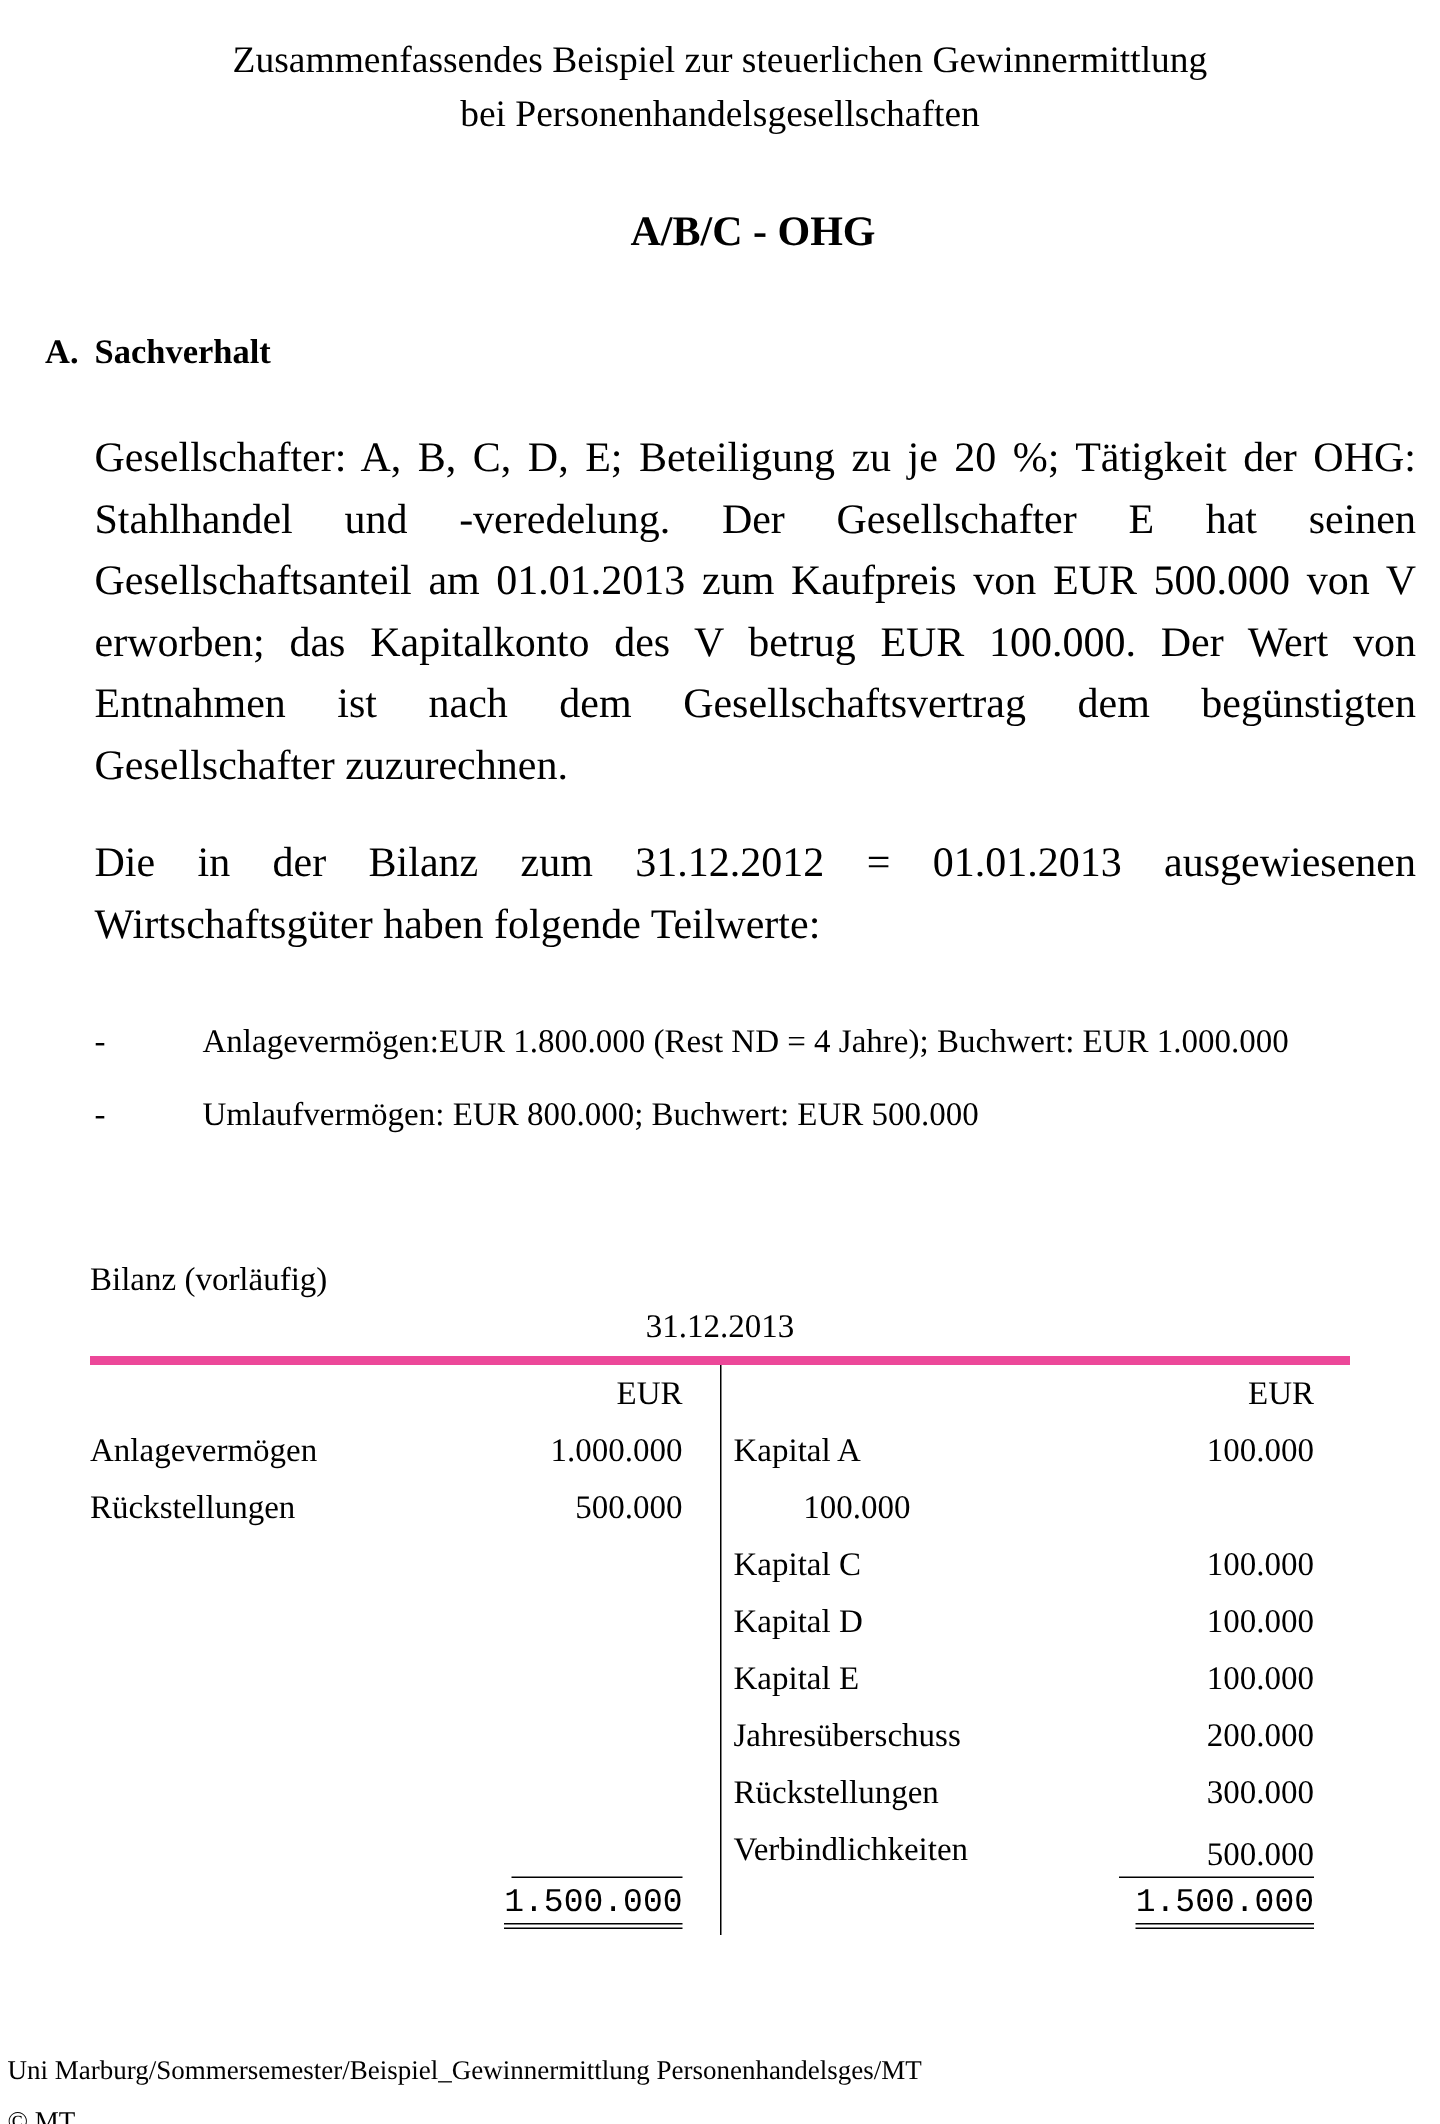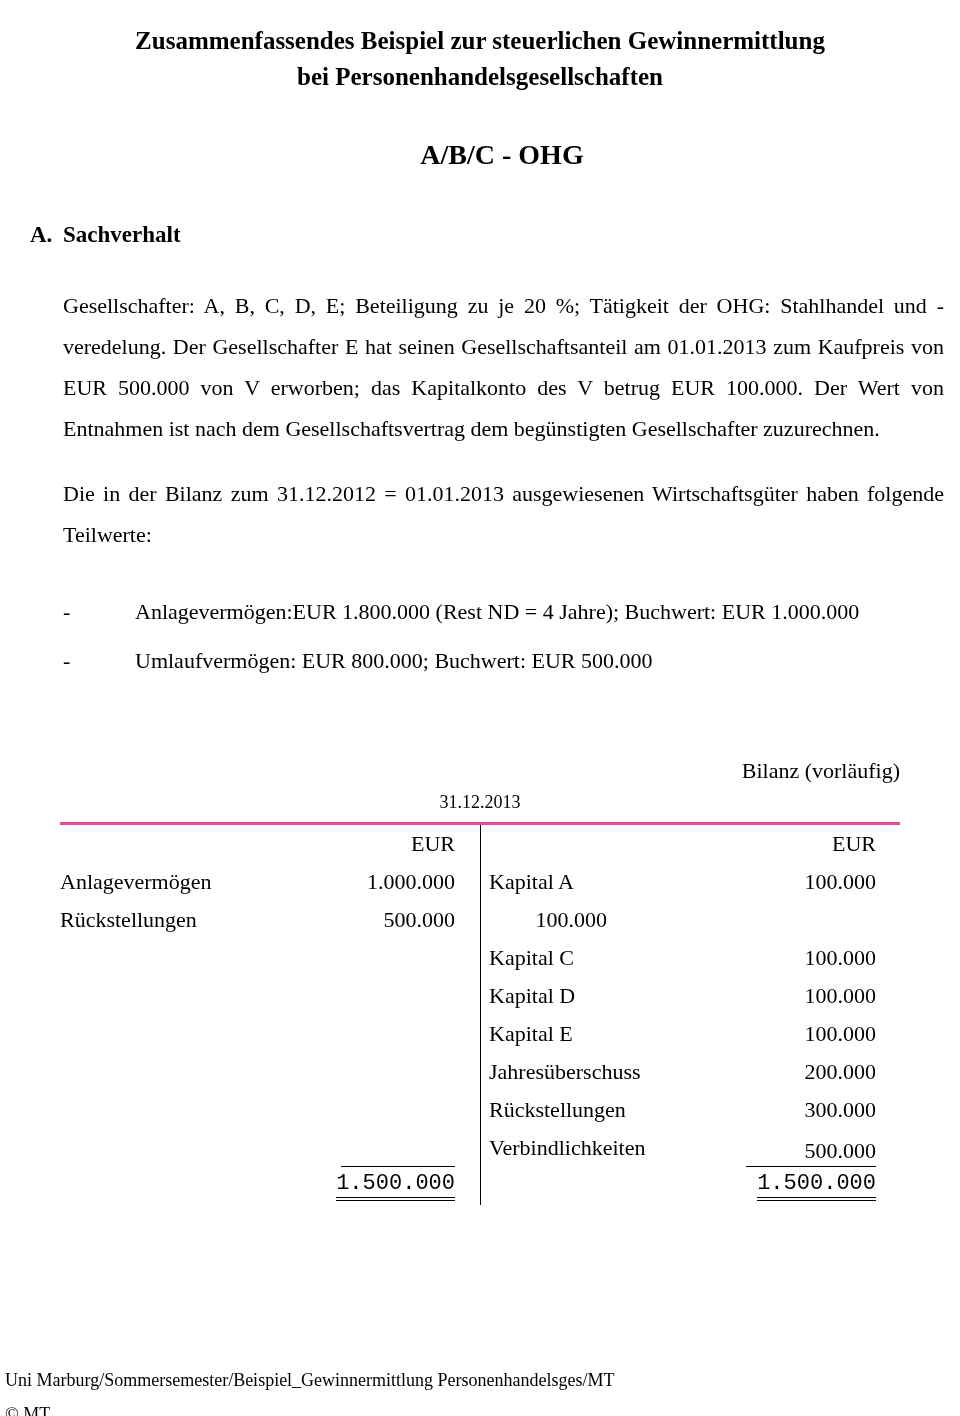--- a/index.html
+++ b/index.html
@@ -11,21 +11,21 @@
     font-family: "Liberation Serif", "DejaVu Serif", serif;
     position: relative;
     overflow: hidden;
   }
   .page { width: 960px; height: 1416px; position: relative; }
 
   .doc-title {
     padding-top: 6px;
     text-align: center;
     font-size: 25px;
-    font-weight: bold;
+    font-weight: normal;
     line-height: 36px;
   }
   .doc-title span { display: block; }
 
   .subtitle {
     margin-top: 44px;
     text-align: center;
     font-size: 28px;
     font-weight: bold;
     line-height: 32px;
@@ -36,44 +36,44 @@
     margin: 50px 0 0 30px;
     font-size: 23px;
     font-weight: bold;
     display: flex;
     line-height: 28px;
   }
   .sec-label { width: 33px; }
 
   .body-par {
     margin: 36px 16px 0 63px;
-    font-size: 22px;
+    font-size: 28px;
     line-height: 41px;
     text-align: justify;
   }
   .body-par.second { margin-top: 24px; }
 
   .bullet {
     margin: 36px 28px 0 63px;
     display: flex;
     font-size: 22px;
     line-height: 41px;
   }
   .bullet + .bullet { margin-top: 8px; }
   .bullet .marker { width: 32px; flex: none; }
   .bullet .btext { flex: 1; margin-left: 40px; }
 
   .bilanz { width: 840px; margin: 74px auto 0; }
-  .bilanz-title { text-align: right; font-size: 22px; line-height: 32px; }
+  .bilanz-title { text-align: left; font-size: 22px; line-height: 32px; }
   .bilanz-date {
     text-align: center;
-    font-size: 18px;
+    font-size: 22px;
     line-height: 30px;
     padding-bottom: 5px;
-    border-bottom: 3px solid #ec4899;
+    border-bottom: 6px solid #ec4899;
   }
   .bilanz-body { display: flex; }
   .half { width: 50%; box-sizing: border-box; }
   .half.left  { padding-right: 25px; }
   .half.right { border-left: 1px solid #000; padding-left: 8px; padding-right: 24px; }
   .row {
     display: flex;
     height: 38px;
     align-items: center;
     font-size: 22px;

